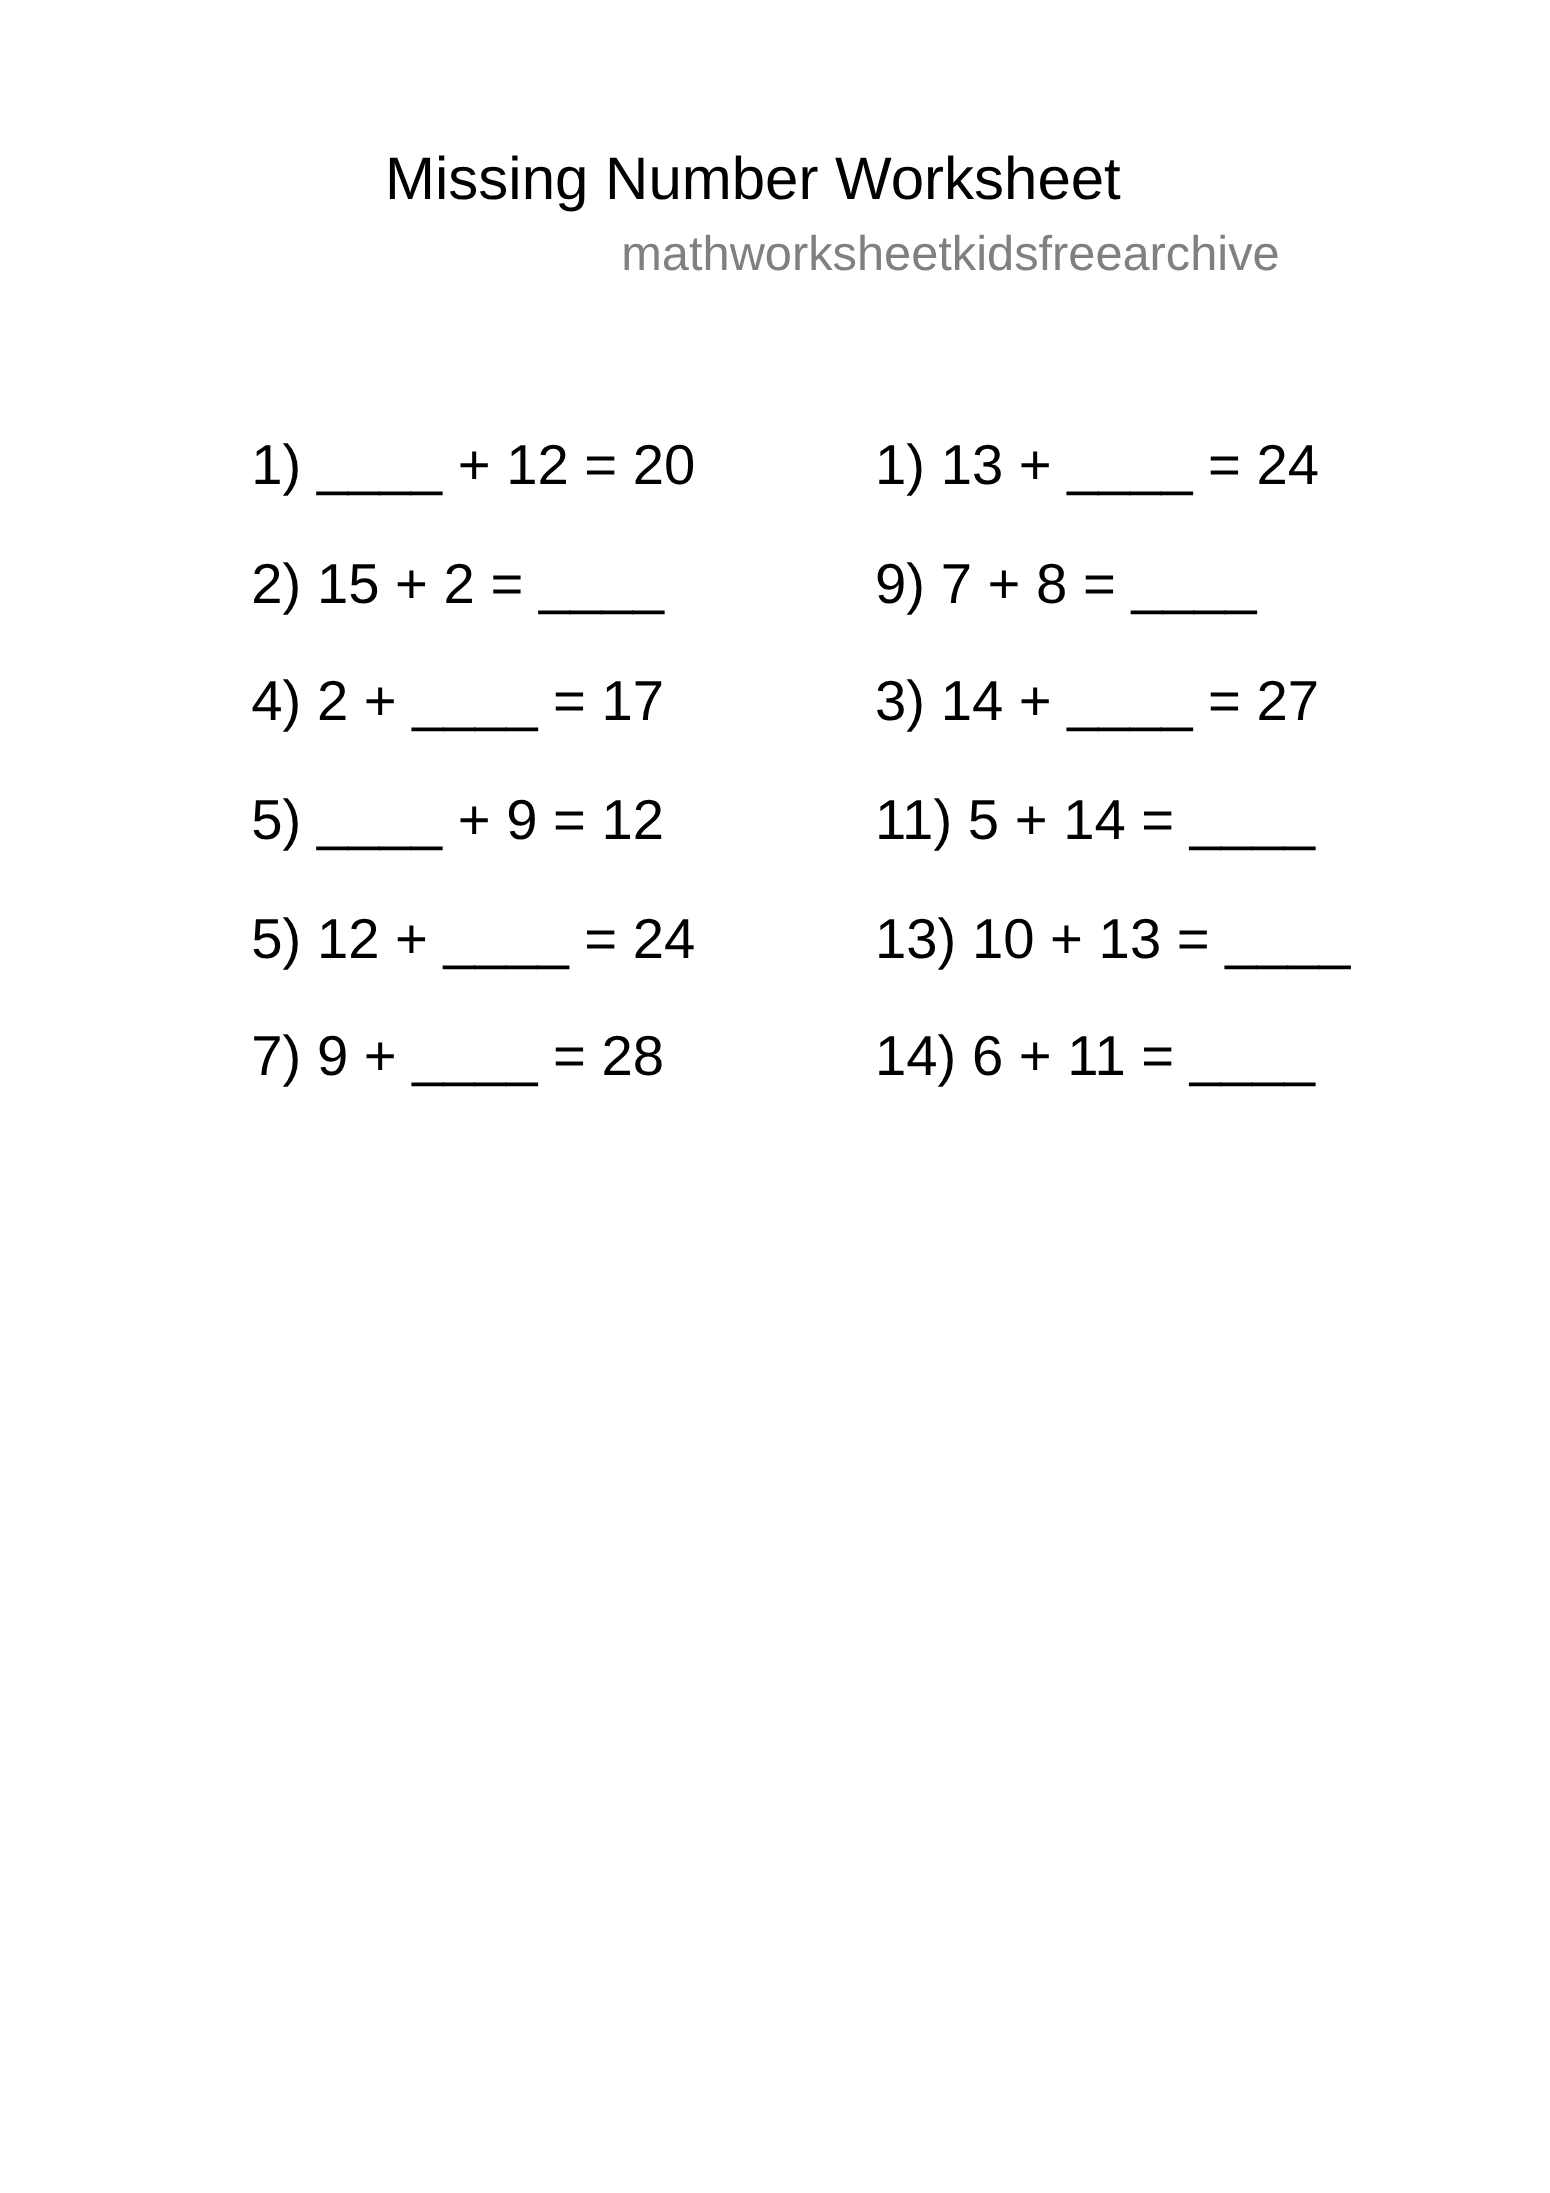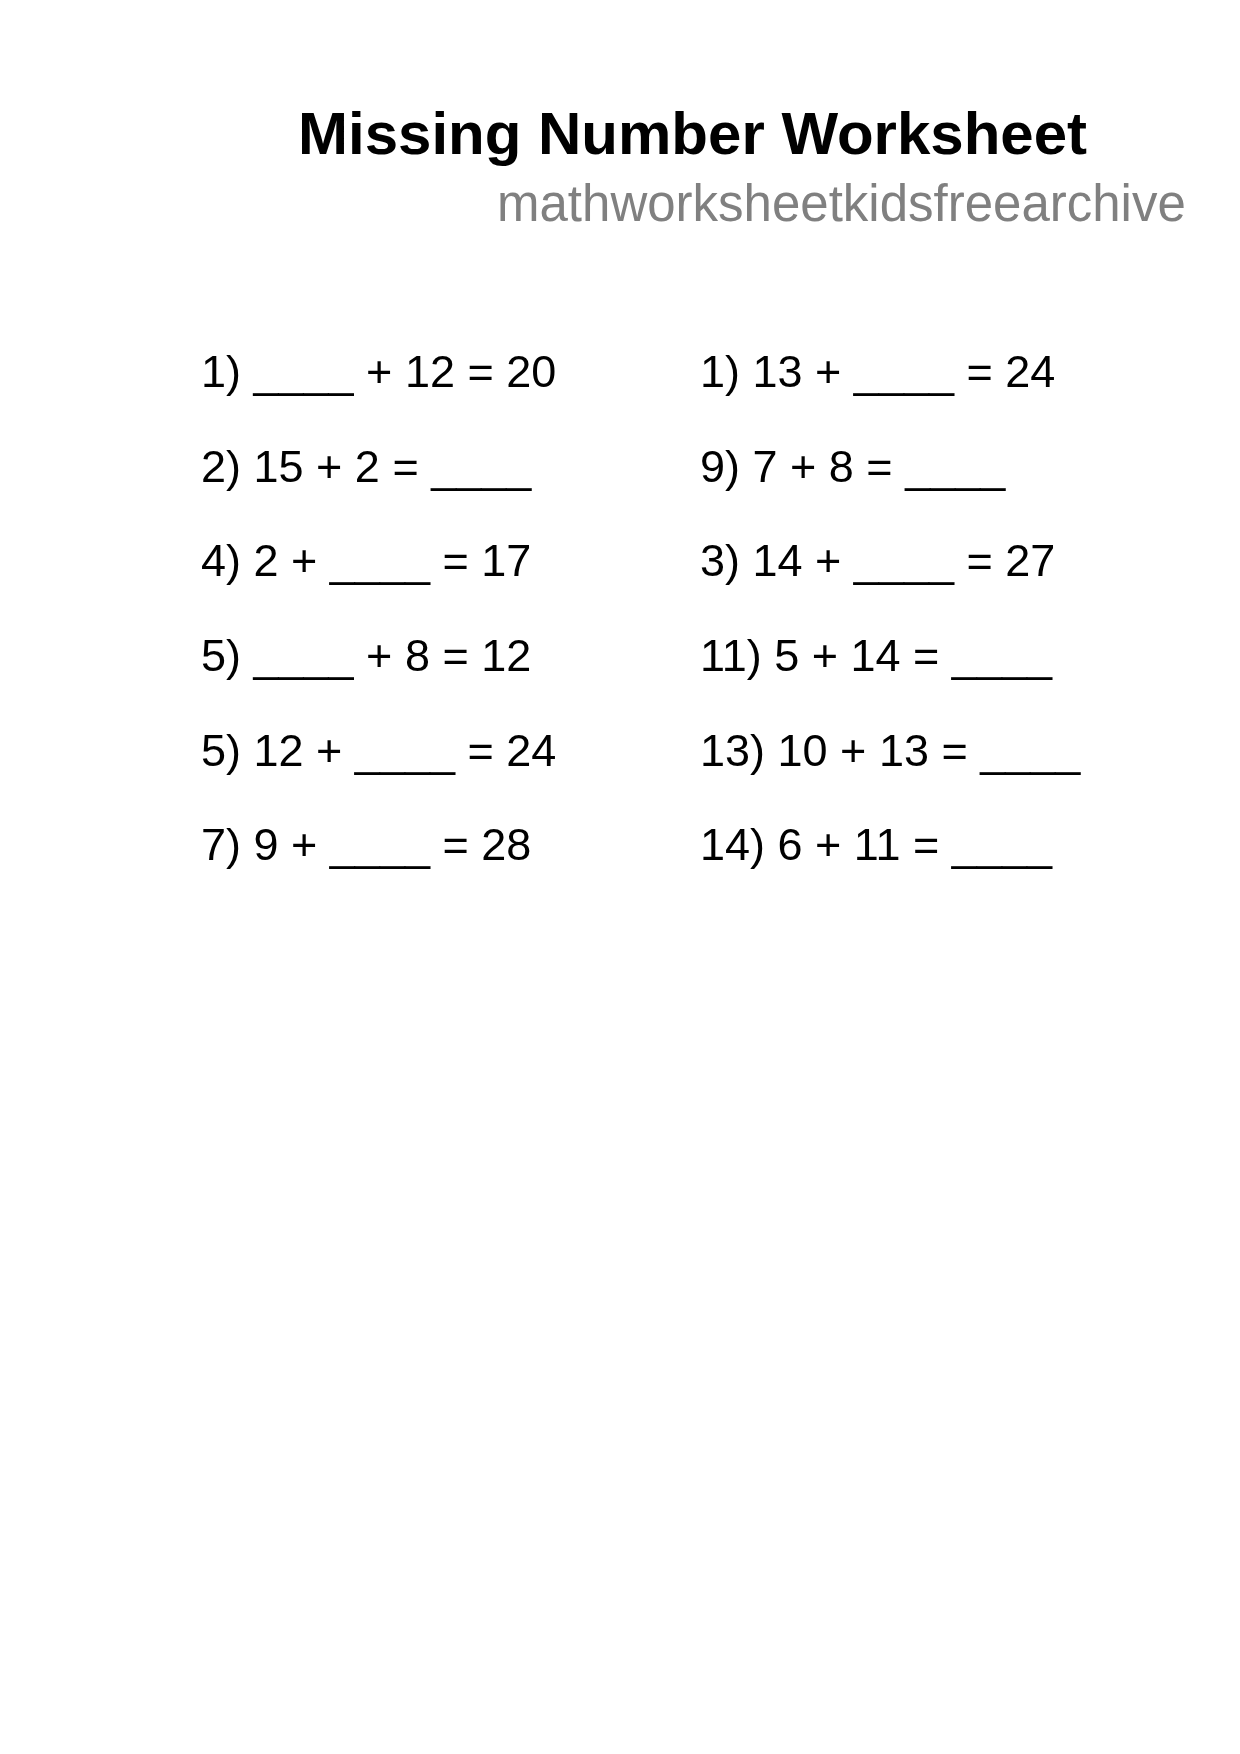--- a/index.html
+++ b/index.html
@@ -12,31 +12,31 @@
       height: 1754px;
       position: relative;
       overflow: hidden;
       font-family: "Liberation Sans", sans-serif;
       color: #000000;
     }
     .title {
       position: absolute;
       left: 298px;
       top: 97px;
-      font-size: 60px;
+      font-size: 48px;
       line-height: 74px;
       white-space: nowrap;
-      margin: 0;
-      font-weight: bold;
+      margin: 10px;
+      font-weight: normal;
     }
     .subtitle {
       position: absolute;
       left: 497px;
       top: 180px;
-      font-size: 51px;
+      font-size: 39px;
       line-height: 48px;
       color: #808080;
       white-space: nowrap;
     }
     .col {
       position: absolute;
       top: 347px;
     }
     .col-left { left: 201px; }
     .col-right { left: 700px; }
@@ -50,21 +50,21 @@
 </head>
 <body>
 
 <h1 class="title">Missing Number Worksheet</h1>
 <div class="subtitle">mathworksheetkidsfreearchive</div>
 
 <div class="col col-left">
   <div class="problem">1) ____ + 12 = 20</div>
   <div class="problem">2) 15 + 2 = ____</div>
   <div class="problem">4) 2 + ____ = 17</div>
-  <div class="problem">5) ____ + 8 = 12</div>
+  <div class="problem">5) ____ + 9 = 12</div>
   <div class="problem">5) 12 + ____ = 24</div>
   <div class="problem">7) 9 + ____ = 28</div>
 </div>
 
 <div class="col col-right">
   <div class="problem">1) 13 + ____ = 24</div>
   <div class="problem">9) 7 + 8 = ____</div>
   <div class="problem">3) 14 + ____ = 27</div>
   <div class="problem">11) 5 + 14 = ____</div>
   <div class="problem">13) 10 + 13 = ____</div>

